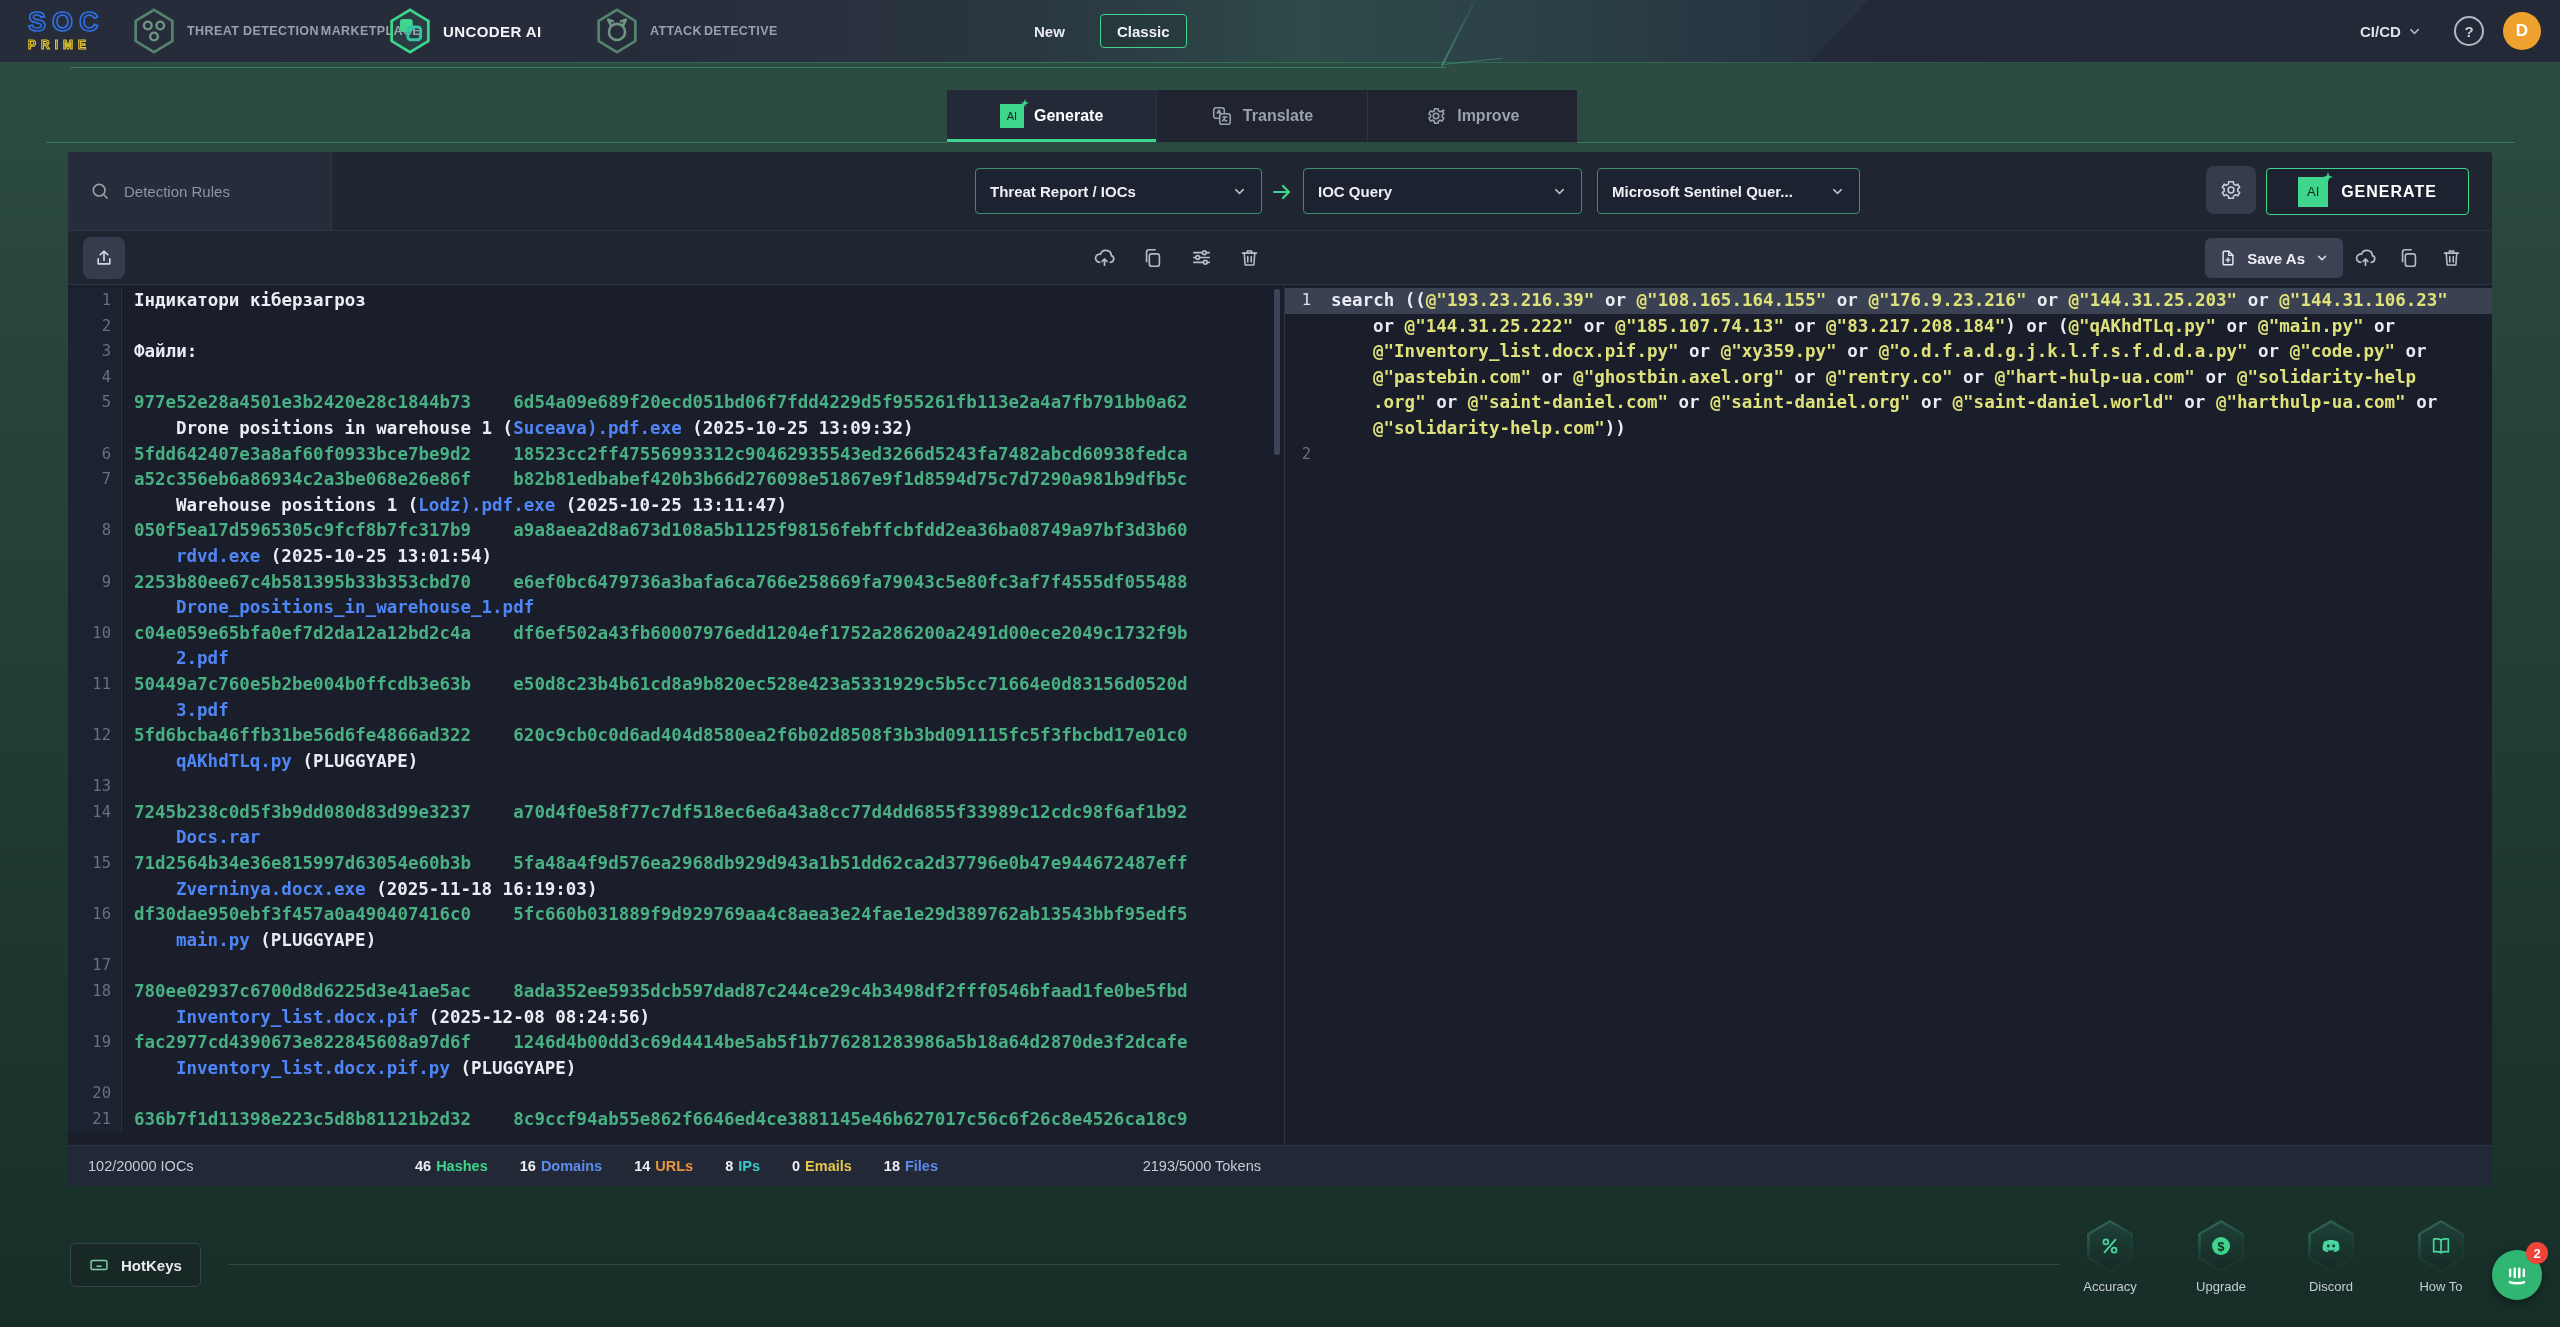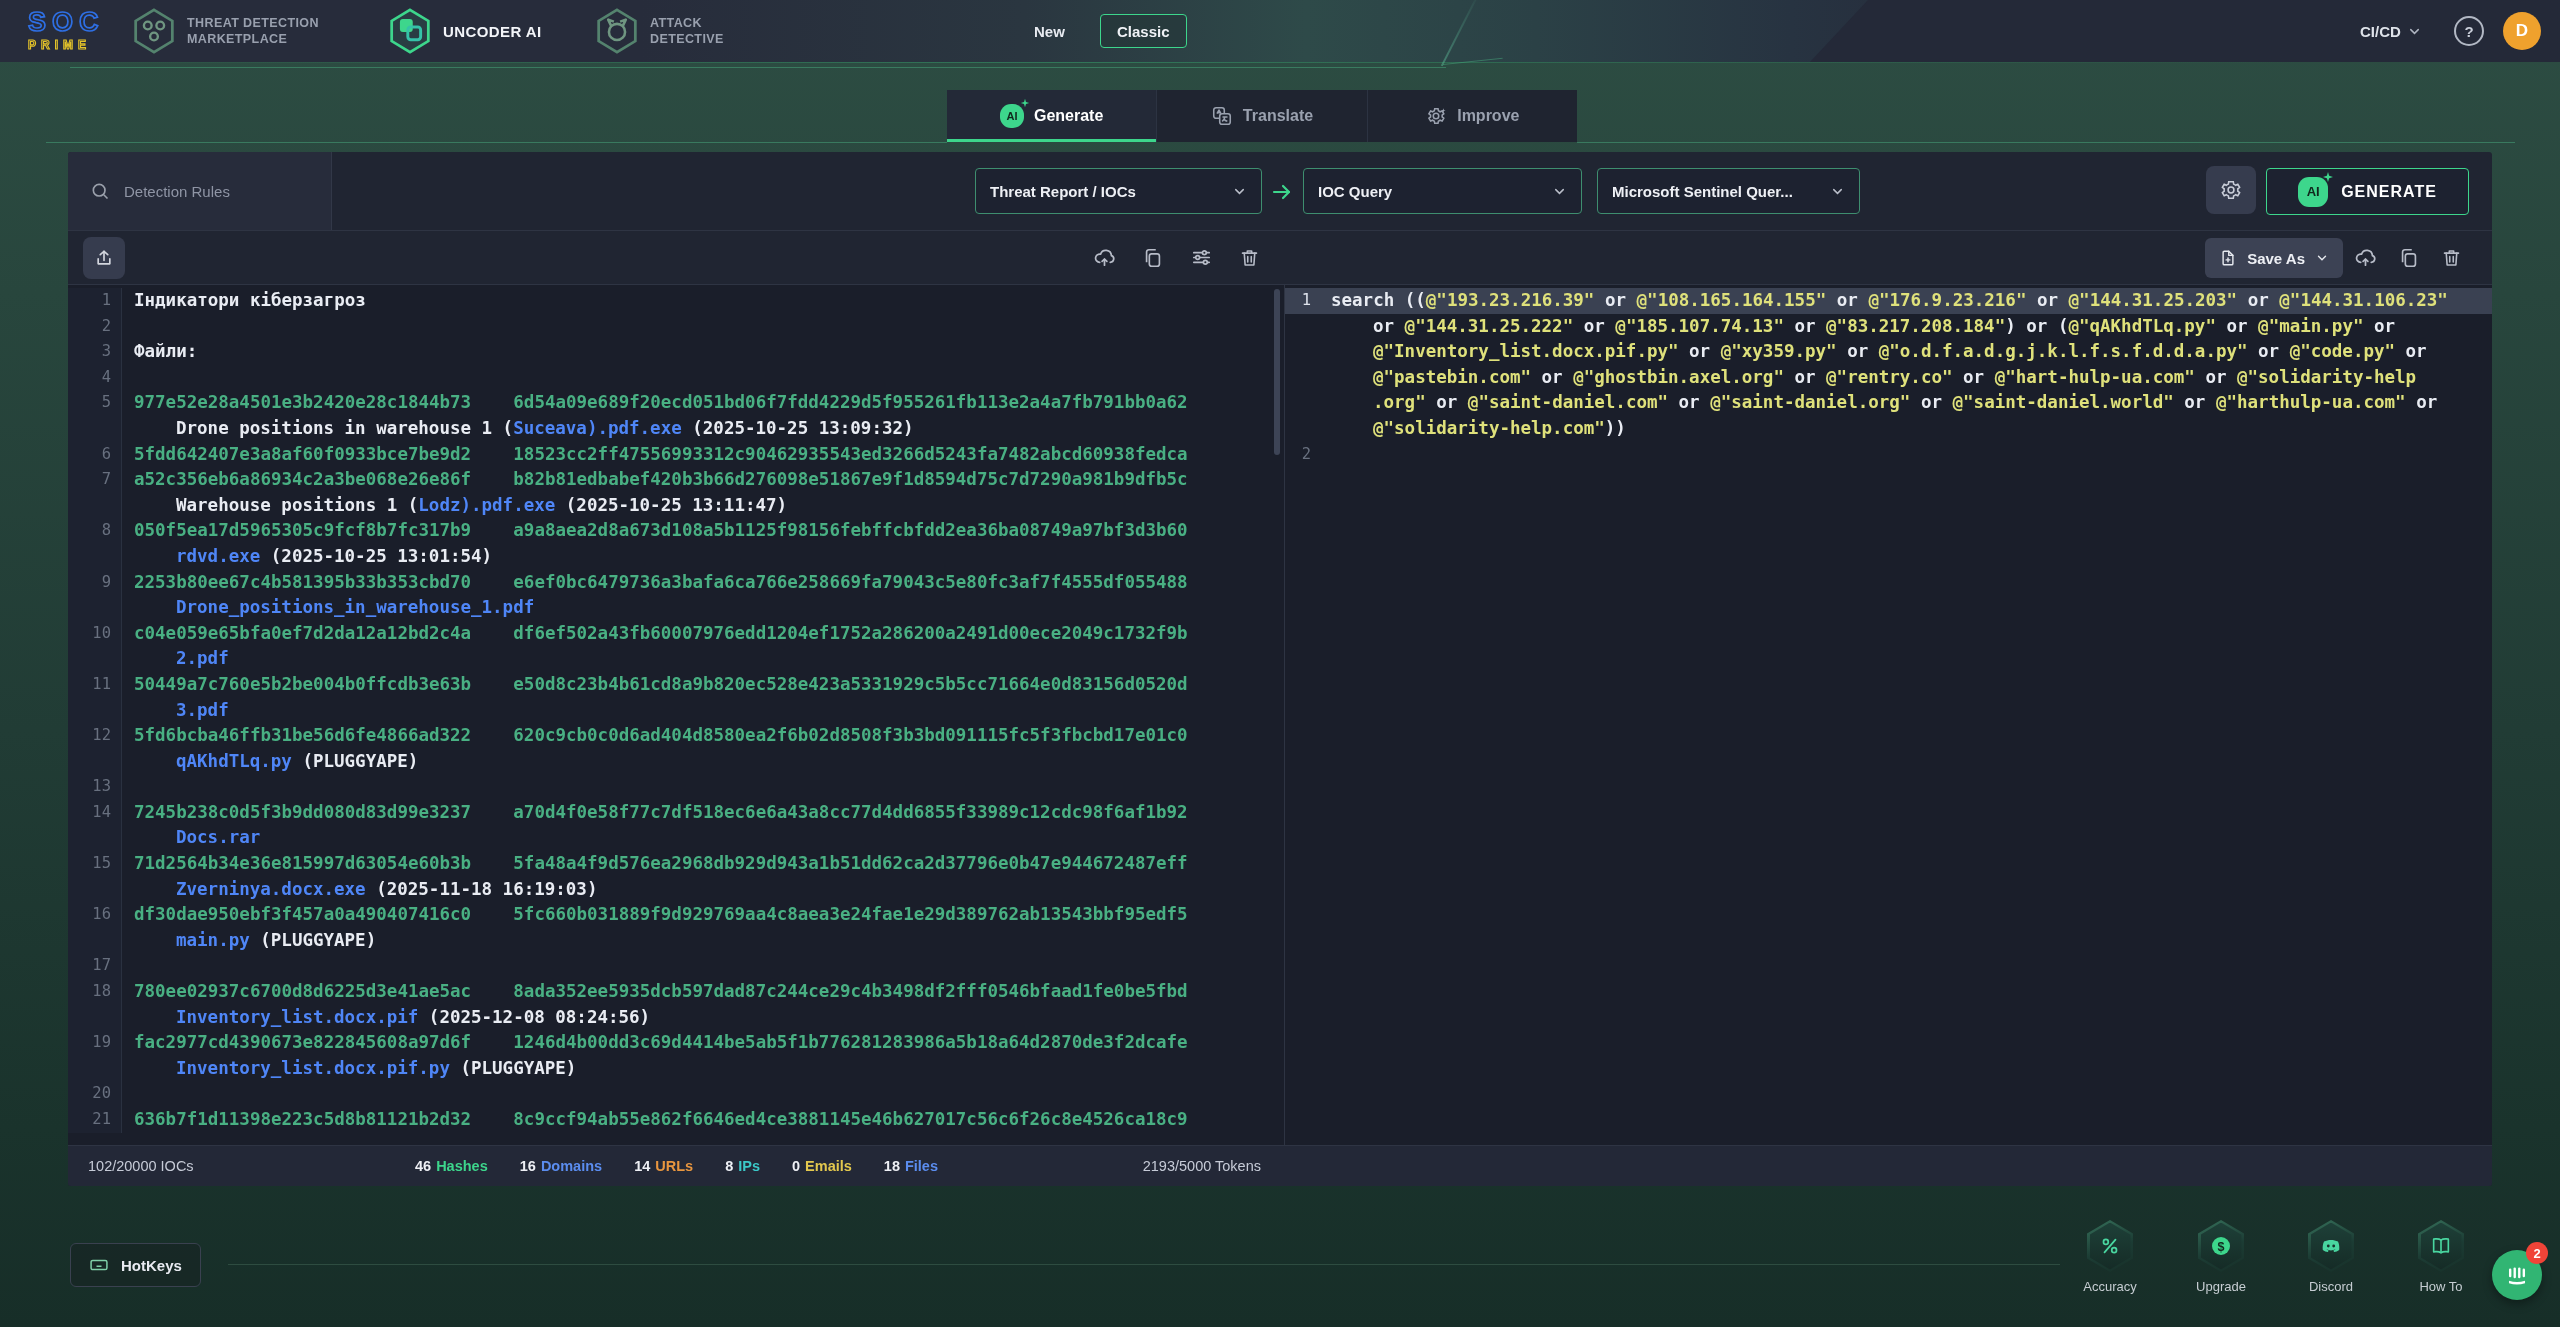--- a/index.html
+++ b/index.html
@@ -20,21 +20,21 @@
   #nav-diag{position:absolute;left:1458px;top:-6px;width:2px;height:76px;
     background:linear-gradient(rgba(98,198,160,.05),rgba(98,198,160,.45));transform:rotate(27deg)}
   #nav-edge{position:absolute;top:62px;left:0;width:2560px;height:1px;
     background:linear-gradient(90deg,rgba(61,214,140,0) 0%,rgba(61,214,140,.30) 42%,rgba(61,214,140,.18) 64%,rgba(61,214,140,0) 90%)}
   #logo{left:28px;top:9px;line-height:1}
   #logo .soc{font-weight:800;font-size:27px;letter-spacing:6px;color:transparent;
     -webkit-text-stroke:1.7px #2e6fe4;display:block}
   #logo .prime{font-weight:800;font-size:12px;letter-spacing:5px;color:transparent;
     -webkit-text-stroke:1.1px #e4c32a;display:block;margin-top:3px}
   .nav-app{position:absolute;top:0;height:62px;display:flex;align-items:center;gap:11px;cursor:pointer}
-  .nav-app .lbl{display:flex;flex-direction:column;gap:2px}
+  .nav-app .lbl{display:flex;flex-direction:row;gap:2px}
   .nav-app .lbl span{font-size:12.5px;font-weight:700;letter-spacing:.4px;color:#99a0ae;text-transform:uppercase}
   .nav-app.active .lbl span{font-size:15px;color:#f3f5f9}
   #mode-new{left:1034px;top:0;height:62px;display:flex;align-items:center;
     font-size:15px;font-weight:600;color:#e8ebf1;cursor:pointer}
   #mode-classic{left:1100px;top:14px;height:34px;padding:0 16px;display:flex;align-items:center;
     border:1px solid #3dd68c;border-radius:4px;background:rgba(34,52,50,.45);
     font-size:15px;font-weight:700;color:#f0f2f6;cursor:pointer}
   #cicd{left:2360px;top:0;height:62px;display:flex;align-items:center;gap:6px;cursor:pointer}
   #cicd .t{font-size:15px;font-weight:700;color:#dfe3ea}
   #help-btn{left:2454px;top:16px;width:30px;height:30px;border:2px solid #b2b8c4;border-radius:50%;
@@ -49,22 +49,22 @@
   #decoB{left:46px;top:142px;width:901px}
   #decoC{left:1577px;top:142px;width:938px}
 
   
   #tabs{left:947px;top:90px;width:630px;height:52px;display:flex;background:#1f2430}
   .tab{flex:1;display:flex;align-items:center;justify-content:center;gap:10px;
     border-right:1px solid #2c3342;font-size:16px;font-weight:600;color:#9aa1af;position:relative;cursor:pointer}
   .tab:last-child{border-right:none}
   .tab.active{color:#fff;font-weight:700;background:#232937}
   .tab.active::after{content:"";position:absolute;left:0;right:0;bottom:0;height:3px;background:#3dd68c}
-  .ai-chip{width:24px;height:24px;border-radius:11px;background:#3dd68c;position:relative;
-    display:flex;align-items:center;justify-content:center;font-size:11px;font-weight:700;color:#10271c}
+  .ai-chip{width:24px;height:24px;border-radius:0;background:#3dd68c;position:relative;
+    display:flex;align-items:center;justify-content:center;font-size:11px;font-weight:400;color:#10271c}
   .ai-chip .spark{position:absolute;right:-6px;top:-6px;color:#3dd68c}
   .tabic{width:22px;height:22px;color:#9aa1af}
 
   
   #panel{left:68px;top:152px;width:2424px;height:1034px;background:#202532;border-radius:3px;overflow:hidden}
   #toolbar{position:absolute;top:0;left:0;right:0;height:78px}
   #search{position:absolute;left:0;top:0;width:264px;height:78px;background:#272c3b;
     border-right:1px solid #323848;display:flex;align-items:center;gap:14px;padding-left:22px;cursor:text}
   #search .ph{font-size:15px;color:#8f95a5}
   .dd{position:absolute;top:16px;height:46px;background:#1d2230;border:1px solid #3e8e6f;border-radius:4px;

